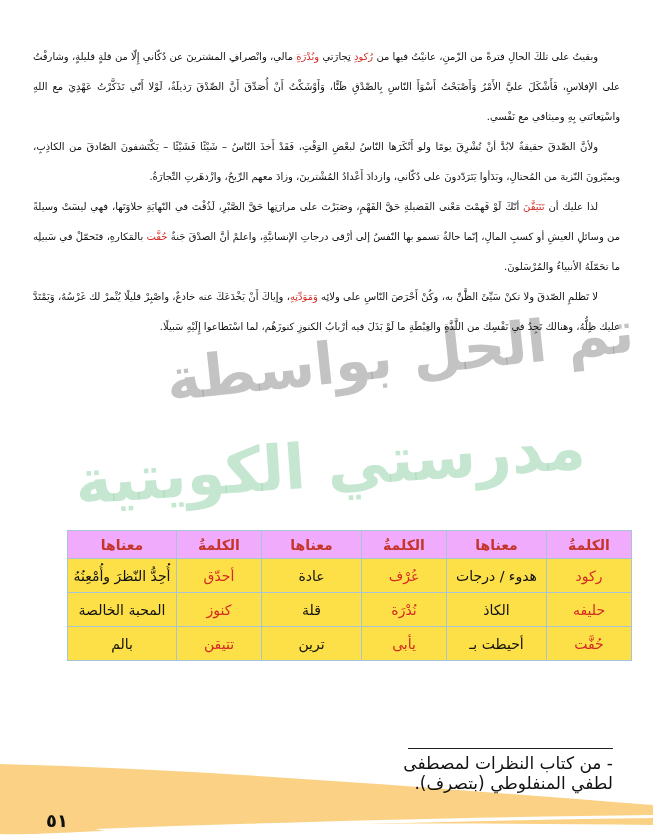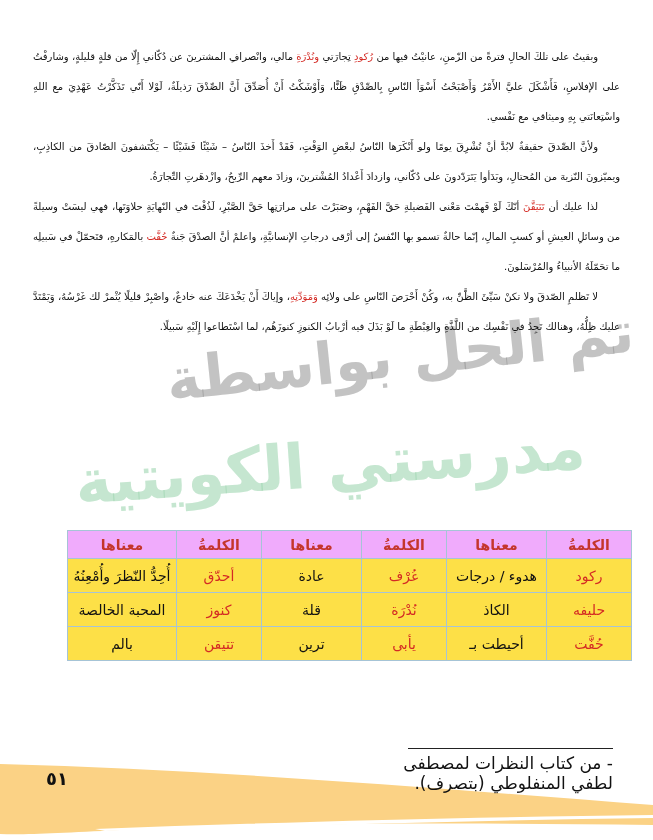--- a/index.html
+++ b/index.html
@@ -88,21 +88,21 @@
     margin-right:0;
   }
   .footnote .fn-text{
     font-size:17px;color:#111;
   }
   
   .swoosh{
     position:absolute;left:0;bottom:0;width:653px;height:80px;z-index:1;
   }
   .page-num{
-    position:absolute;left:46px;top:768px;z-index:3;
+    position:absolute;left:46px;top:810px;z-index:3;
     font-size:18px;font-weight:bold;color:#111;
   }
 </style>
 </head>
 <body>
 
 <div class="page">
 
   <div class="wm1">تم الحل بواسطة</div>
   <div class="wm2">مدرستي الكويتية</div>

